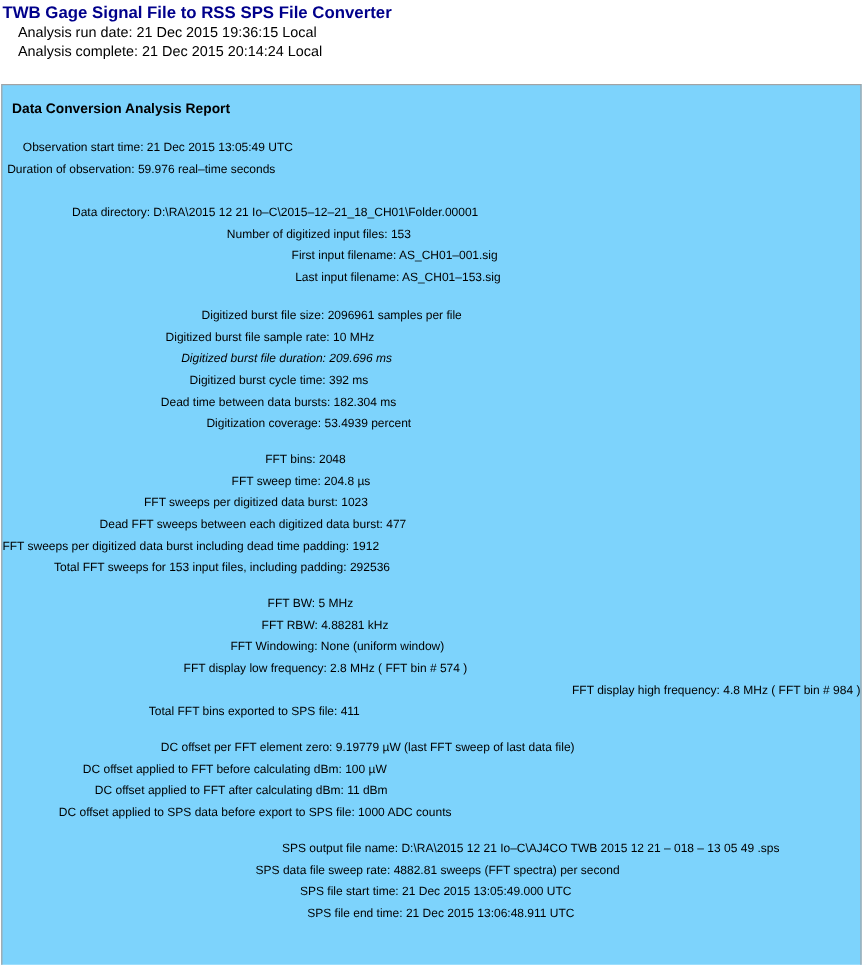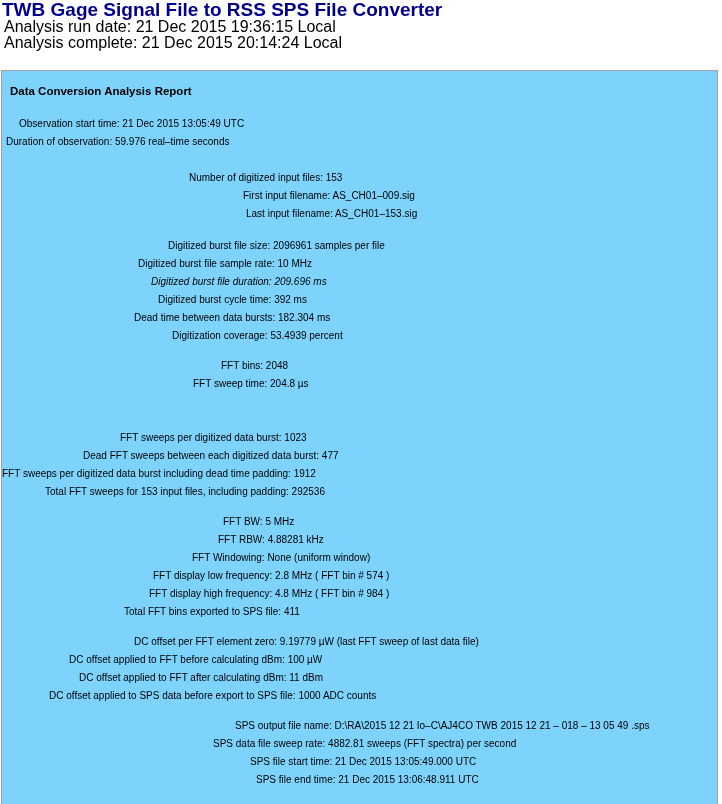--- a/index.html
+++ b/index.html
@@ -7,30 +7,30 @@
     width: 722px; height: 804px;
     background: #ffffff;
     font-family: "Liberation Sans", "DejaVu Sans", sans-serif;
     color: #000000;
     overflow: hidden;
   }
   body { position: relative; }
 
   .app-title {
     margin: 2px 0 0 2px;
-    font-size: 19px;
+    font-size: 14px;
     font-weight: bold;
     color: #00008B;
     line-height: 16px;
     white-space: pre;
   }
   .hdr-line {
-    margin-left: 4px;
+    margin-left: 15px;
     margin-top: 2px;
-    font-size: 16px;
+    font-size: 12px;
     line-height: 14px;
     white-space: pre;
   }
 
   .panel {
     position: absolute;
     left: 1px; top: 70px;
     width: 717px; height: 789px;
     border: 1px solid #a3a3a3;
     background: #7dd3fc;
@@ -66,46 +66,47 @@
 <div class="hdr-line">Analysis complete: 21 Dec 2015 20:14:24 Local</div>
 
 <div class="panel">
   <div class="report-title">Data Conversion Analysis Report</div>
   <div id="groups">
       <div class="grp">
         <div class="line" style="padding-left: 17px;">Observation start time: 21 Dec 2015 13:05:49 UTC</div>
         <div class="line" style="padding-left: 4px;">Duration of observation: 59.976 real–time seconds</div>
       </div>
       <div class="grp">
+        <div class="line" style="padding-left: 58px;">Data directory: D:\RA\2015 12 21 Io–C\2015–12–21_18_CH01\Folder.00001</div>
         <div class="line" style="padding-left: 187px;">Number of digitized input files: 153</div>
-        <div class="line" style="padding-left: 241px;">First input filename: AS_CH01–009.sig</div>
+        <div class="line" style="padding-left: 241px;">First input filename: AS_CH01–001.sig</div>
         <div class="line" style="padding-left: 244px;">Last input filename: AS_CH01–153.sig</div>
       </div>
       <div class="grp">
         <div class="line" style="padding-left: 166px;">Digitized burst file size: 2096961 samples per file</div>
         <div class="line" style="padding-left: 136px;">Digitized burst file sample rate: 10 MHz</div>
         <div class="line" style="padding-left: 149px; font-style: italic;">Digitized burst file duration: 209.696 ms</div>
         <div class="line" style="padding-left: 156px;">Digitized burst cycle time: 392 ms</div>
         <div class="line" style="padding-left: 132px;">Dead time between data bursts: 182.304 ms</div>
         <div class="line" style="padding-left: 170px;">Digitization coverage: 53.4939 percent</div>
       </div>
       <div class="grp">
         <div class="line" style="padding-left: 219px;">FFT bins: 2048</div>
         <div class="line" style="padding-left: 191px;">FFT sweep time: 204.8 µs</div>
-        <div class="line" style="padding-left: 118px; margin-top: 36px;">FFT sweeps per digitized data burst: 1023</div>
+        <div class="line" style="padding-left: 118px;">FFT sweeps per digitized data burst: 1023</div>
         <div class="line" style="padding-left: 81px;">Dead FFT sweeps between each digitized data burst: 477</div>
         <div class="line" style="padding-left: 0px;">FFT sweeps per digitized data burst including dead time padding: 1912</div>
         <div class="line" style="padding-left: 43px;">Total FFT sweeps for 153 input files, including padding: 292536</div>
       </div>
       <div class="grp">
         <div class="line" style="padding-left: 221px;">FFT BW: 5 MHz</div>
         <div class="line" style="padding-left: 216px;">FFT RBW: 4.88281 kHz</div>
         <div class="line" style="padding-left: 190px;">FFT Windowing: None (uniform window)</div>
         <div class="line" style="padding-left: 151px;">FFT display low frequency: 2.8 MHz ( FFT bin # 574 )</div>
-        <div class="line" style="padding-left: 147px;">FFT display high frequency: 4.8 MHz ( FFT bin # 984 )</div>
+        <div class="line" style="padding-left: 147px; text-align: right;">FFT display high frequency: 4.8 MHz ( FFT bin # 984 )</div>
         <div class="line" style="padding-left: 122px;">Total FFT bins exported to SPS file: 411</div>
       </div>
       <div class="grp">
         <div class="line" style="padding-left: 132px;">DC offset per FFT element zero: 9.19779 µW (last FFT sweep of last data file)</div>
         <div class="line" style="padding-left: 67px;">DC offset applied to FFT before calculating dBm: 100 µW</div>
         <div class="line" style="padding-left: 77px;">DC offset applied to FFT after calculating dBm: 11 dBm</div>
         <div class="line" style="padding-left: 47px;">DC offset applied to SPS data before export to SPS file: 1000 ADC counts</div>
       </div>
       <div class="grp">
         <div class="line" style="padding-left: 233px;">SPS output file name: D:\RA\2015 12 21 Io–C\AJ4CO TWB 2015 12 21 – 018 – 13 05 49 .sps</div>

